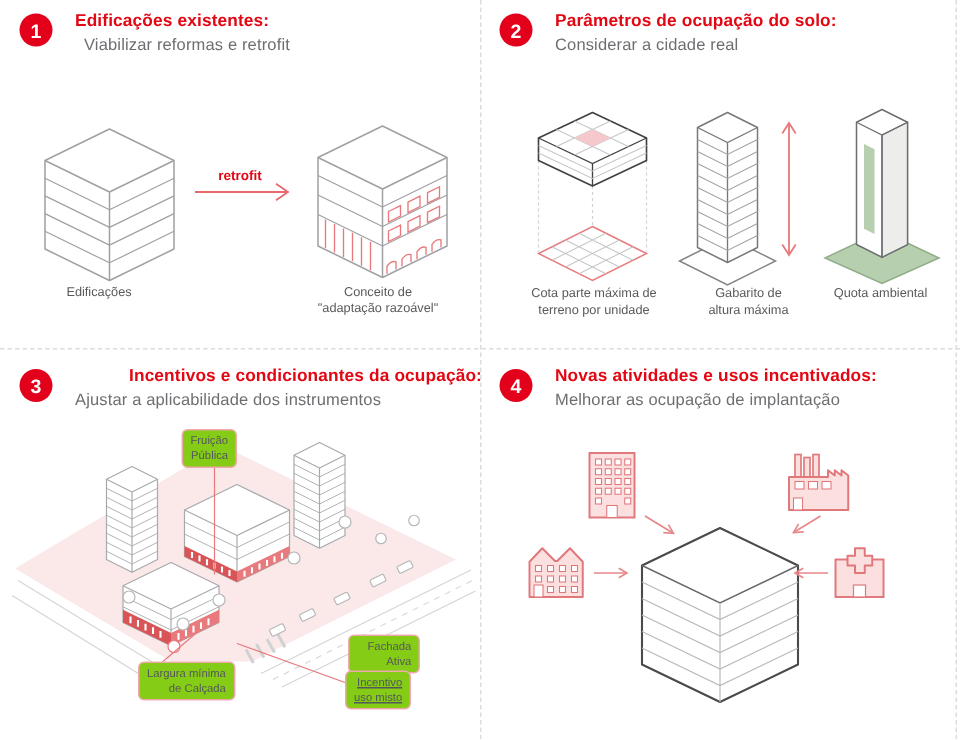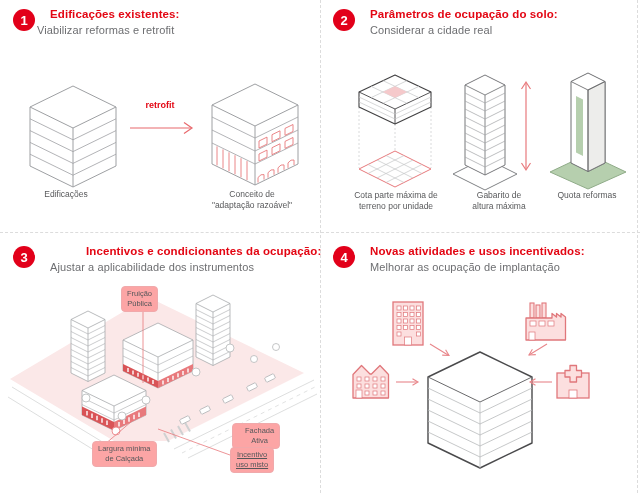--- a/index.html
+++ b/index.html
@@ -6,40 +6,40 @@
   #canvas{position:relative;width:640px;height:493px;background:#fff;overflow:hidden;
           font-family:"Liberation Sans",sans-serif;}
   .divider-v{position:absolute;top:0;height:493px;width:0;border-left:1px dashed #dcdcdc;}
   .divider-h{position:absolute;left:0;width:640px;height:0;border-top:1px dashed #dcdcdc;}
   .badge{position:absolute;width:22px;height:22px;border-radius:50%;background:#e2001a;
          color:#fff;font-size:13px;font-weight:700;display:flex;align-items:center;justify-content:center;}
   .q-title{position:absolute;font-size:11.5px;font-weight:700;color:#e30613;letter-spacing:.1px;white-space:nowrap;}
   .q-sub{position:absolute;font-size:11px;color:#6d6e71;letter-spacing:.1px;white-space:nowrap;}
   .caption{position:absolute;font-size:8.5px;line-height:1.35;color:#58595b;text-align:center;white-space:pre-line;}
   .arrow-label{position:absolute;font-size:9px;font-weight:700;color:#e30613;text-align:center;}
-  .callout{position:absolute;background:#fca5a5;border:1px solid #f0a9ab;border-radius:4px;
-           padding:2px 5px;font-size:7.5px;line-height:1.35;color:#55575a;text-align:center;
+  .callout{position:absolute;background:#84cc16;border:1px solid #f0a9ab;border-radius:4px;
+           padding:2px 5px;font-size:7.5px;line-height:1.35;color:#55575a;text-align:right;
            white-space:pre-line;z-index:3;}
   svg{position:absolute;overflow:visible;}
 </style>
 </head>
 <body>
 
 <div id="canvas">
 
   <div class="divider-v" style="left:320px;"></div>
   <div class="divider-v" style="left:637px;"></div>
   <div class="divider-h" style="top:232px;"></div>
 
   <section>
     <div class="badge" style="left:13px;top:9px;">
       <span>1</span>
     </div>
     <div class="q-title" style="left:50px;top:8px;">Edificações existentes:</div>
-    <div class="q-sub" style="left:37px;top:24px;">Viabilizar reformas e retrofit</div>
+    <div class="q-sub" style="left:56px;top:24px;">Viabilizar reformas e retrofit</div>
 
     <svg style="left:15px;top:80px;" width="300" height="135" viewBox="0 0 300 135">
 
       <g fill="#fff" stroke="#9ea0a3" stroke-width="1" stroke-linejoin="round">
         <path d="M58,6 L101,27 L101,86 L58,107 L15,86 L15,27 Z"></path>
         <path fill="none" d="M15,27 L58,48 L101,27 M58,48 L58,107"></path>
         <path fill="none" stroke-width="0.8" d="M15,38.8 L58,59.8 L101,38.8 M15,50.6 L58,71.6 L101,50.6 M15,62.4 L58,83.4 L101,62.4 M15,74.2 L58,95.2 L101,74.2"></path>
       </g>
 
       <g stroke="#e8696d" stroke-width="1.2" fill="none">
@@ -54,21 +54,21 @@
           <path fill="none" stroke-width="0.8" d="M15,37 L58,58 L101,37 M15,50 L58,71 L101,50 M15,63 L58,84 L101,63"></path>
         </g>
         <g fill="none" stroke="#e8797c" stroke-width="0.9">
           <path d="M62,61 l8,-3.9 l0,7 l-8,3.9 z M75,54.7 l8,-3.9 l0,7 l-8,3.9 z M88,48.4 l8,-3.9 l0,7 l-8,3.9 z"></path>
           <path d="M62,74 l8,-3.9 l0,7 l-8,3.9 z M75,67.7 l8,-3.9 l0,7 l-8,3.9 z M88,61.4 l8,-3.9 l0,7 l-8,3.9 z"></path>
           <path d="M61,102.5 v-5 q3,-4 6,-2.9 v5 M71,97.7 v-5 q3,-4 6,-2.9 v5 M81,92.8 v-5 q3,-4 6,-2.9 v5 M91,87.9 v-5 q3,-4 6,-2.9 v5"></path>
           <path d="M20,66.4 v19 M26,69.4 v19 M32,72.3 v19 M38,75.2 v19 M44,78.2 v19 M50,81.1 v19"></path>
         </g>
       </g>
     </svg>
-    <div class="arrow-label" style="left:130px;top:100px;width:60px;">retrofit</div>
+    <div class="arrow-label" style="left:130px;top:112px;width:60px;">retrofit</div>
     <div class="caption" style="left:16px;top:189px;width:100px;">Edificações</div>
     <div class="caption" style="left:187px;top:189px;width:130px;">Conceito de
 "adaptação razoável"</div>
   </section>
 
   <section>
     <div class="badge" style="left:333px;top:9px;">
       <span>2</span>
     </div>
     <div class="q-title" style="left:370px;top:8px;">Parâmetros de ocupação do solo:</div>
@@ -111,21 +111,21 @@
         <path d="M42,20 L59,11.5 L59,93 L42,101.5 Z" fill="#ededeb" stroke="#6d6e71" stroke-width="0.9"></path>
         <path fill="none" stroke="#6d6e71" stroke-width="0.9" d="M25,11.5 L42,20 L59,11.5 M42,20 L42,101.5"></path>
         <path d="M30,26 L37,29.5 L37,86 L30,82.5 Z" fill="#b6cfae"></path>
       </g>
     </svg>
 
     <div class="caption" style="left:331px;top:190px;width:130px;">Cota parte máxima de
 terreno por unidade</div>
     <div class="caption" style="left:449px;top:190px;width:100px;">Gabarito de
 altura máxima</div>
-    <div class="caption" style="left:537px;top:190px;width:100px;">Quota reformas</div>
+    <div class="caption" style="left:537px;top:190px;width:100px;">Quota ambiental</div>
   </section>
 
   <section>
     <div class="badge" style="left:13px;top:246px;">
       <span>3</span>
     </div>
     <div class="q-title" style="left:50px;top:245px;padding-left:36px;">Incentivos e condicionantes da ocupação:</div>
     <div class="q-sub" style="left:50px;top:261px;">Ajustar a aplicabilidade dos instrumentos</div>
 
     <svg style="left:8px;top:283px;" width="309" height="200" viewBox="0 0 309 200">

